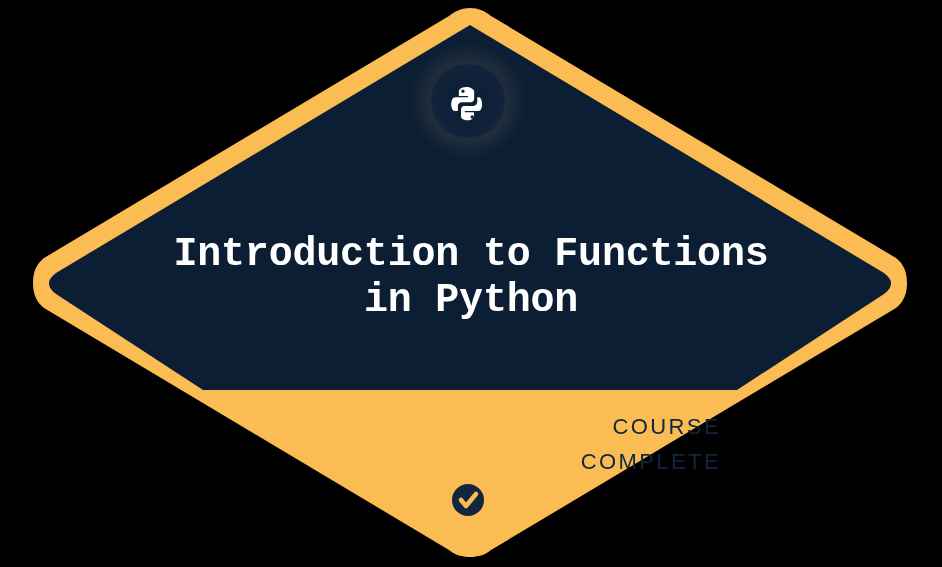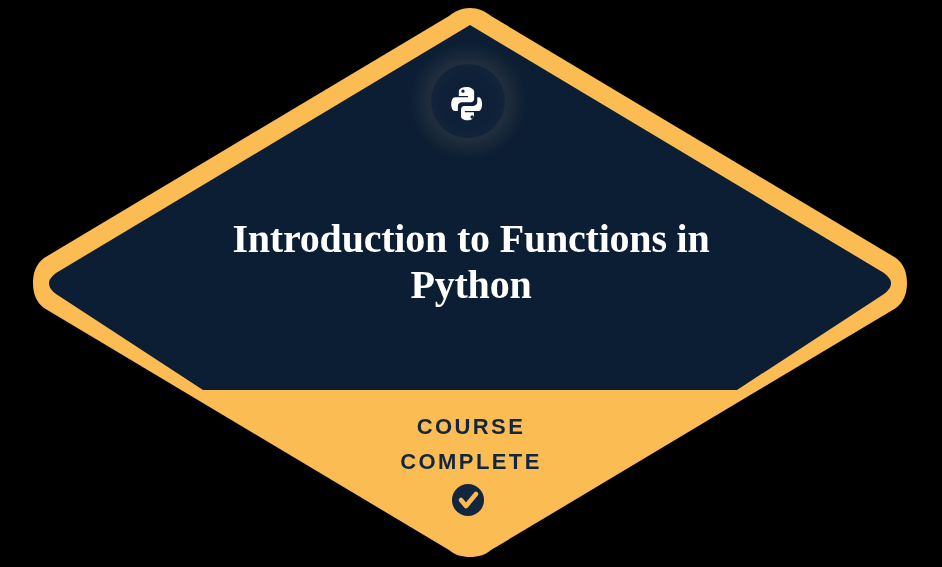--- a/index.html
+++ b/index.html
@@ -36,42 +36,42 @@
     left: 0;
     top: 0;
     width: 942px;
     height: 567px;
     pointer-events: none;
   }
 
   #course-title {
     position: absolute;
     left: 171px;
-    top: 216px;
+    top: 232px;
     width: 600px;
     text-align: center;
     color: #FFFFFF;
-    font-family: Liberation Serif, serif;
+    font-family: Liberation Mono, monospace;
     font-size: 40px;
     font-weight: bold;
     line-height: 46px;
     letter-spacing: -0.2px;
     white-space: pre-line;
   }
 
   #status-text {
     position: absolute;
     left: 221px;
     top: 409px;
     width: 500px;
-    text-align: center;
+    text-align: right;
     color: #12263F;
     font-family: "Liberation Sans", sans-serif;
     font-size: 22px;
-    font-weight: bold;
+    font-weight: normal;
     line-height: 35px;
     letter-spacing: 2.4px;
     white-space: pre-line;
   }
 </style>
 </head>
 <body>
 
 <div id="badge-root">
 

